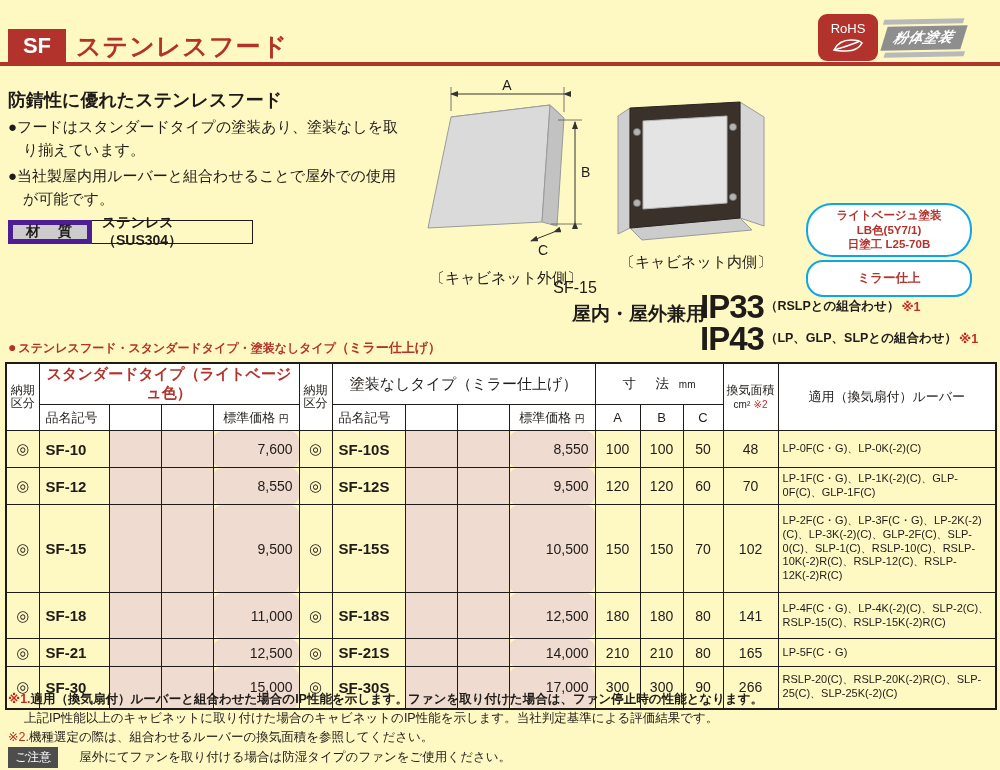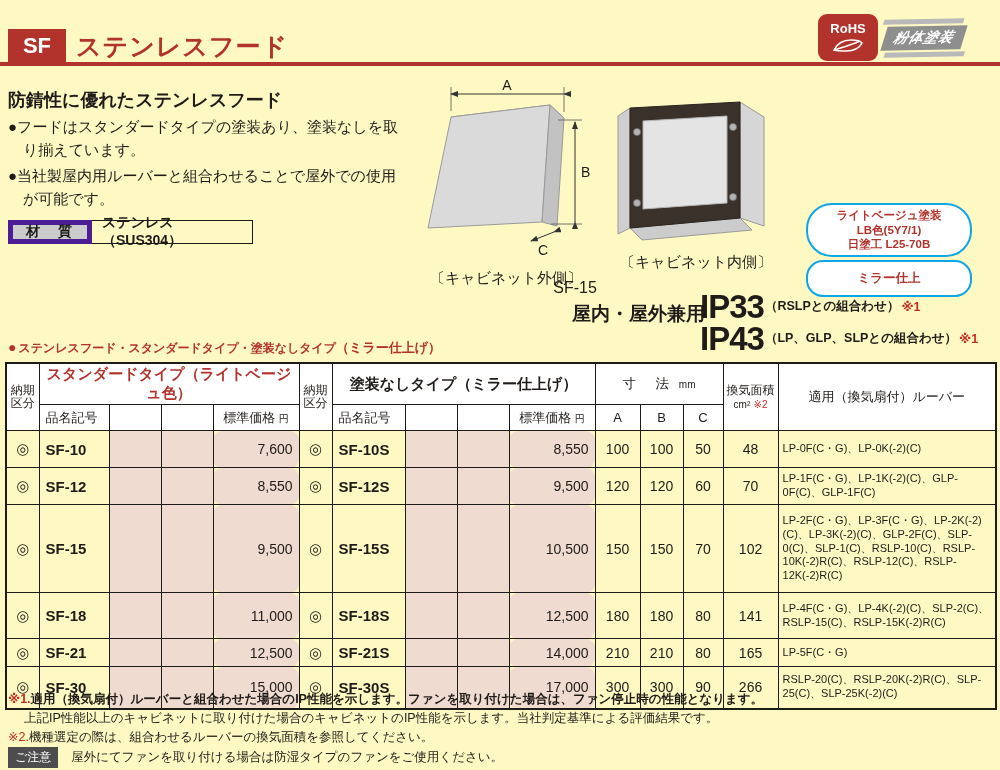--- a/index.html
+++ b/index.html
@@ -7,21 +7,21 @@
   #page{position:relative;width:1000px;height:770px;background:#fef9c3;overflow:hidden;}
 
   
   .sf-badge{position:absolute;left:8px;top:29px;width:58px;height:33px;background:#b2332b;
     color:#fff;font-size:22px;font-weight:bold;display:flex;align-items:center;justify-content:center;}
   .page-title{position:absolute;left:76px;top:30px;font-size:25px;font-weight:bold;color:#b2332b;letter-spacing:1px;}
   .red-rule{position:absolute;left:0;top:62px;width:1000px;height:4px;background:#b2332b;}
 
   .rohs{position:absolute;left:818px;top:14px;width:60px;height:47px;background:#b2332b;border-radius:9px;
     display:flex;flex-direction:column;align-items:center;justify-content:center;}
-  .rohs-label{color:#fff;font-weight:bold;font-size:13px;margin-bottom:1px;}
+  .rohs-label{color:#fff;font-weight:normal;font-size:13px;margin-bottom:1px;}
   .powder{position:absolute;left:884px;top:17px;width:80px;height:42px;transform:rotate(-1deg);}
   .pb-stripe{height:5px;background:#b9b9b9;transform:skewX(-18deg);margin:2px 0;}
   .pb-mid{height:24px;background:#8e8e8e;transform:skewX(-18deg);display:flex;align-items:center;justify-content:center;}
   .pb-mid span{color:#fff;font-weight:bold;font-style:italic;font-size:14px;letter-spacing:1px;}
 
   
   .intro-heading{position:absolute;left:8px;top:88px;font-size:18px;font-weight:bold;}
   .intro-bullets{position:absolute;left:8px;top:116px;width:400px;font-size:15px;line-height:1.5;}
   .intro-bullets p{margin:0 0 4px 0;padding-left:1em;text-indent:-1em;}
 
@@ -66,40 +66,40 @@
     border:2px solid #1f1b18;font-size:13px;}
   table.spec td{border:1px solid #1f1b18;overflow:hidden;}
   td.tl{border-left:3px solid #1f1b18;}
   tr.h1{height:25px;} tr.h2{height:26px;}
   tr.r0{height:37px;} tr.r1{height:37px;} tr.r2{height:88px;}
   tr.r3{height:46px;} tr.r4{height:28px;} tr.r5{height:42px;}
   .hdr{text-align:center;vertical-align:middle;background:#fff;}
   .hdr-delivery{font-size:12px;line-height:1.1;}
   .hdr-delivery span{display:block;}
   .hdr-std{color:#b2332b;font-weight:bold;font-size:15px;}
-  .hdr-plain{color:#1f1b18;font-weight:bold;font-size:15px;}
+  .hdr-plain{color:#1f1b18;font-weight:normal;font-size:15px;}
   .hdr-code{text-align:left;padding-left:6px;font-size:13px;}
   .hdr-price{font-size:13px;}
   .unit{font-size:10px;}
   .hdr-dims{font-size:13.5px;letter-spacing:3px;}
   .hdr-dims .unit{letter-spacing:0;}
   .hdr-area{font-size:12px;line-height:1.2;}
   .red{color:#c32b20;}
   td.mark{text-align:center;font-size:15px;}
   td.code{font-weight:bold;font-size:15px;padding-left:6px;font-family:"Liberation Sans","DejaVu Sans",sans-serif;}
   td.pink{background:#f0dbd0;}
   td.price{text-align:right;padding-right:6px;font-size:14px;border-radius:9px;}
   td.dim{text-align:center;font-size:14px;}
   td.louver{font-size:11px;line-height:1.27;padding:2px 4px;}
 
   
   .fn{position:absolute;font-size:12.5px;}
   .fn1{left:8px;top:691px;font-weight:bold;} .fn1b{left:24px;top:710px;} .fn2{left:8px;top:729px;}
   .caution{position:absolute;left:8px;top:747px;display:flex;align-items:center;font-size:12.5px;}
-  .caution-badge{background:#4d4d4d;color:#fff;padding:2px 7px;margin-right:13px;font-size:12px;}
+  .caution-badge{background:#4d4d4d;color:#fff;padding:2px 7px;margin-right:21px;font-size:12px;}
 </style>
 </head>
 <body>
 
 <div id="page">
 
   <div class="sf-badge">SF</div>
   <div class="page-title">ステンレスフード</div>
   <div class="red-rule"></div>
 

